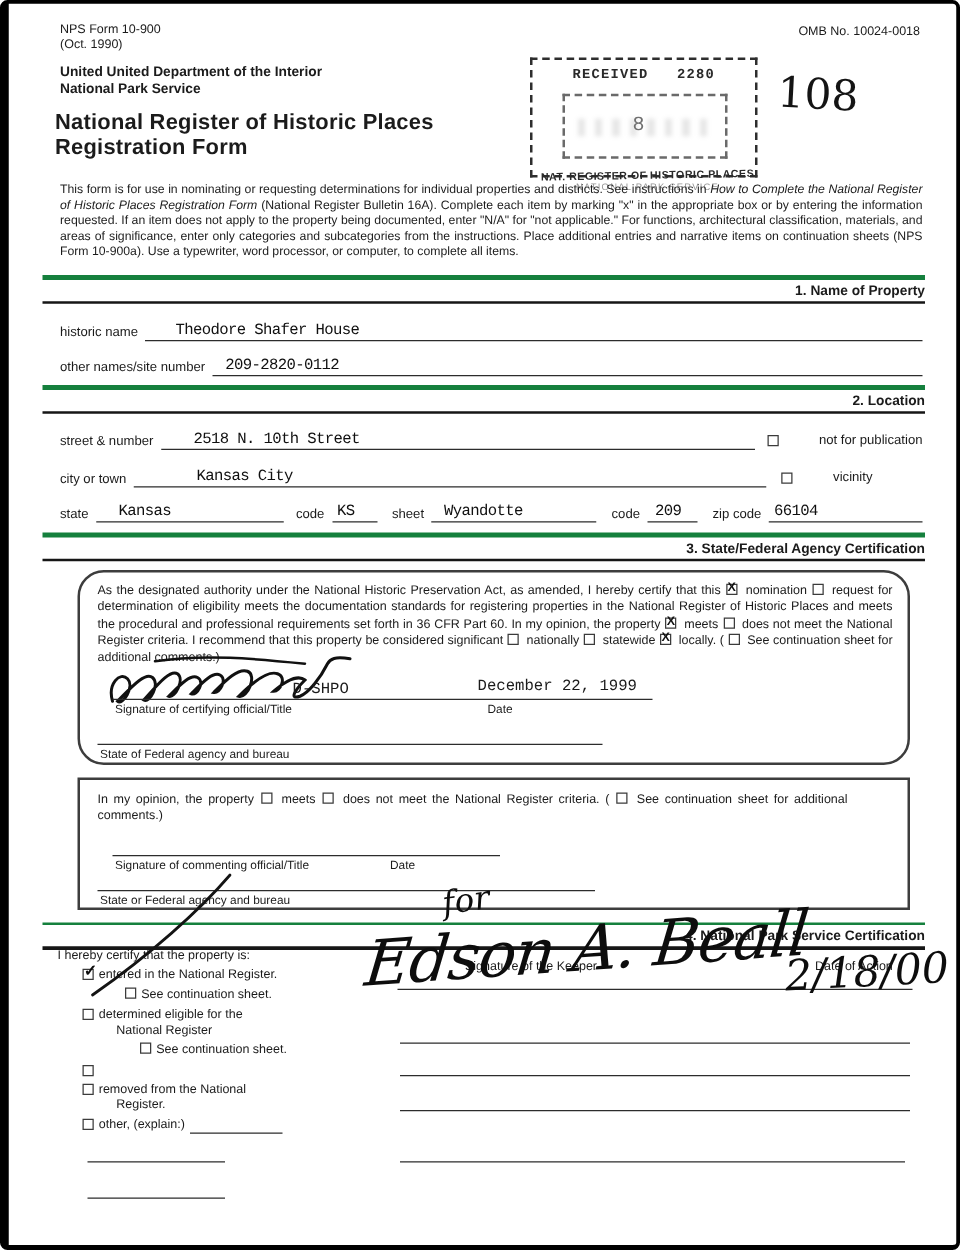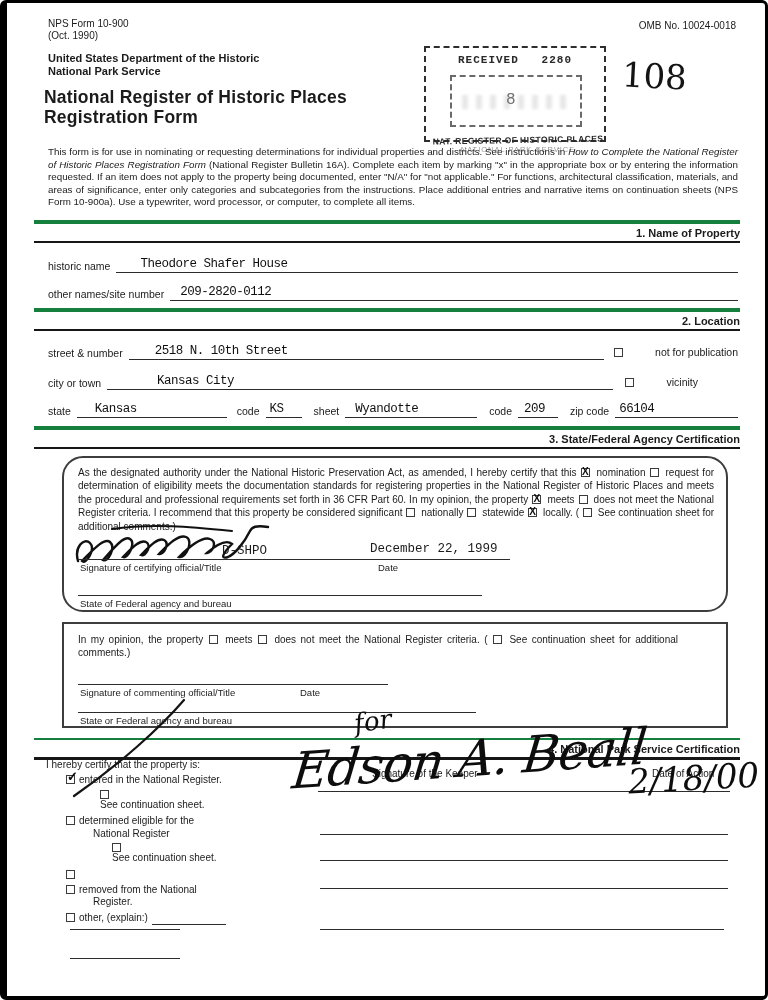--- a/index.html
+++ b/index.html
@@ -63,38 +63,38 @@
   .cbgroup { display:flex; align-items:center; white-space:nowrap; margin-left:10px; padding-bottom:2px;gap:28px; }
   .cb { display:inline-block; width:9px; height:9px; border:1.3px solid #3b3b3b; position:relative;
     vertical-align:-1px; margin-right:4px; flex:none; background:#fff; }
   .cb .mark { position:absolute; left:0; top:-3px; font-size:10px; font-weight:bold; line-height:12px; color:#101010; }
   .cb .mark.hand { font-size:13px; top:-5px; left:0px; color:#0c0c0c; }
 
   
   .cert-box { left:62px; width:666px; border:2px solid #3d3d3d; padding:8px 12px 6px 14px; background:#fff; }
   .cert-text { font-size:10px; line-height:13.4px; text-align:justify; }
   .cert-text .cb { margin:0 3px 0 1px; }
-  .sig-area { position:relative; margin-top:4px; height:40px; }
+  .sig-area { position:relative; margin-top:4px; height:40px;margin-left:12px; }
   .sig-line { position:absolute; left:0; top:22px; width:432px; border-bottom:1.6px solid #2c2c2c; }
   .sig-svg { position:absolute; left:-6px; top:-16px; pointer-events:none; }
   .sig-typed { position:absolute; left:144px; top:7px; font-family:"Liberation Mono", monospace; font-size:12.5px; }
   .sig-date  { position:absolute; left:292px; top:5px; font-family:"Liberation Mono", monospace; font-size:12.5px; }
   .under-lbl { position:absolute; top:25px; font-size:9.5px; }
   .agency-area { position:relative; margin-top:10px; height:26px; }
   .agency-line { position:absolute; left:0; top:8px; border-bottom:1.4px solid #2c2c2c; }
   .agency-lbl { position:absolute; top:11px; font-size:9.5px; }
 
   
   .s4-intro { left:46px; top:759px; font-size:10px; }
   .s4-list { left:66px; top:774px; width:252px; font-size:10px; line-height:12.2px; }
   .s4-item { display:flex; margin-bottom:4.5px; }
   .s4-item .cb { margin-top:1px; }
   .s4-item .txt span { display:block; }
   .s4-item .txt .l2 { padding-left:14px; }
-  .s4-sub { display:flex; margin:-1px 0 4.5px 34px;flex-direction:column; }
+  .s4-sub { display:flex; margin:-1px 0 4.5px 34px; }
   .s4-sub.deep { margin-left:46px; }
   .explain-line { display:inline-block; width:74px; border-bottom:1.3px solid #2c2c2c; margin-left:4px; }
   .blank { border-bottom:1.4px solid #2c2c2c; }
   .keeper-lbl { font-size:10px; }
 
   
   .keeper-sign { left:292px; top:700px; width:470px; height:150px; pointer-events:none; z-index:10; }
   .ks-for { position:absolute; left:62px; top:6px; font-family:"DejaVu Serif", serif; font-style:italic;
     font-size:26px; transform:rotate(-8deg); color:#0d0d0d; }
   .ks-name { position:absolute; left:0px; top:30px; font-family:"DejaVu Serif", serif; font-style:italic;
@@ -107,21 +107,21 @@
 <body>
 
 <div class="scan-border"></div>
 
 <div class="abs form-no">
   <div>NPS Form 10-900</div>
   <div>(Oct. 1990)</div>
 </div>
 <div class="abs omb">OMB No. 10024-0018</div>
 <div class="abs dept">
-  <div>United States Department of the Historic</div>
+  <div>United United Department of the Interior</div>
   <div>National Park Service</div>
 </div>
 <div class="abs doc-title">
   <div>National Register of Historic Places</div>
   <div>Registration Form</div>
 </div>
 
 <div class="abs stamp">
   <div class="stamp-received">
     <span>RECEIVED</span>&nbsp;&nbsp;

